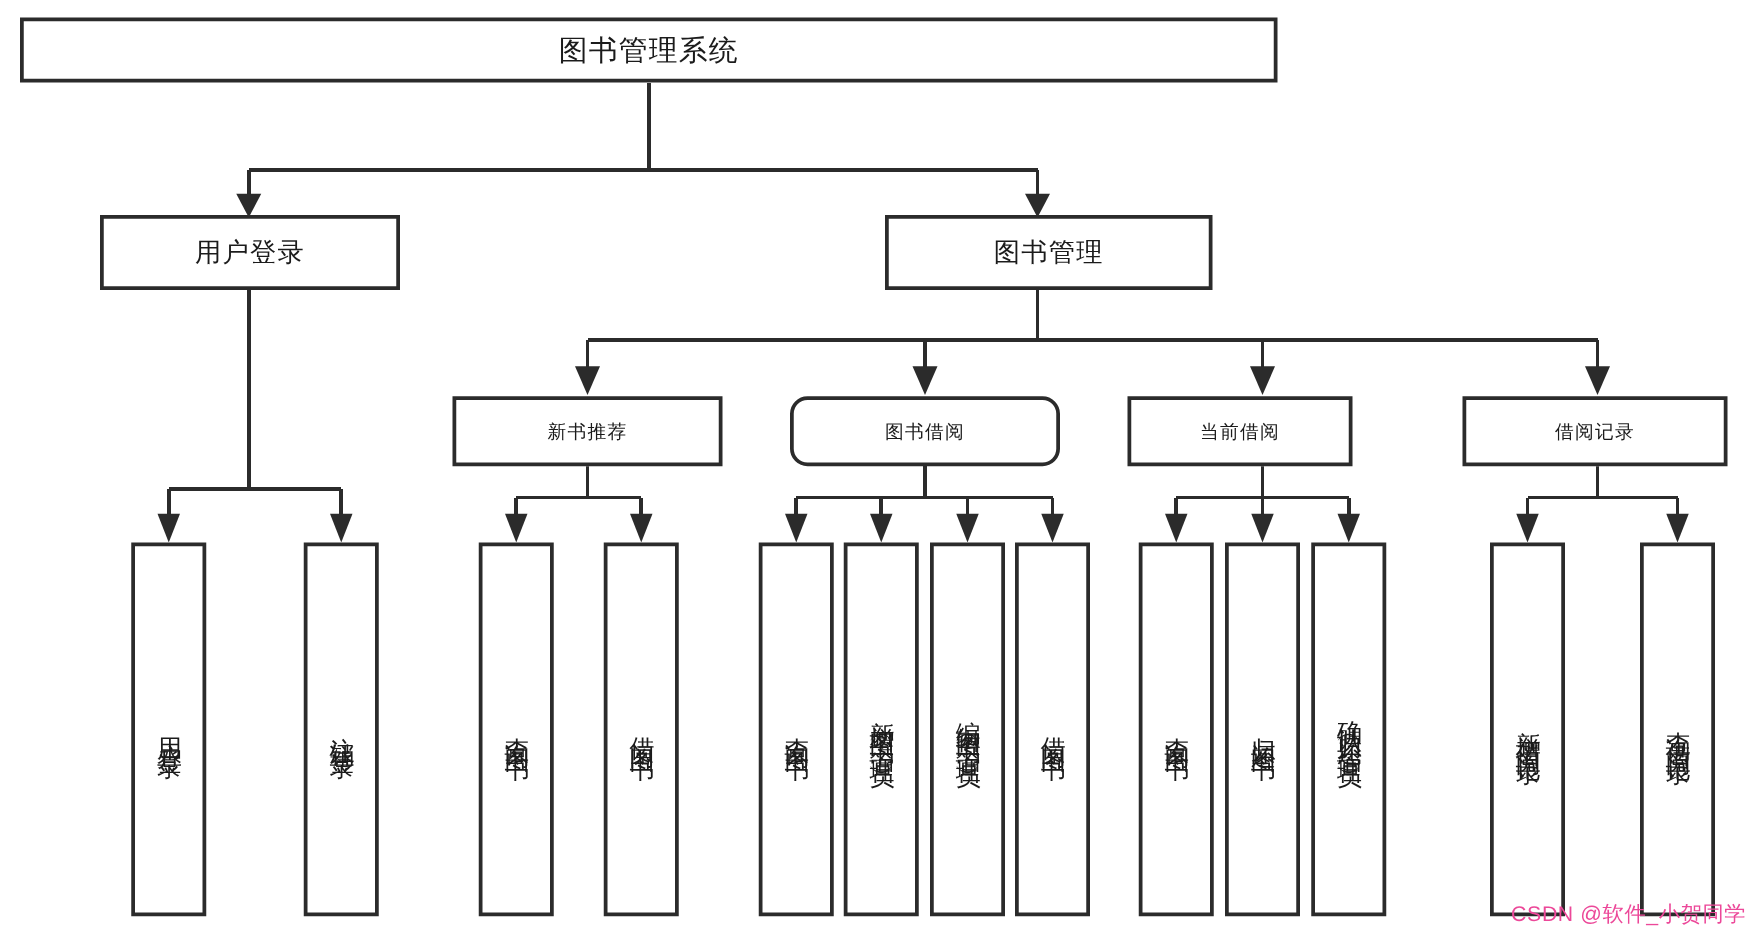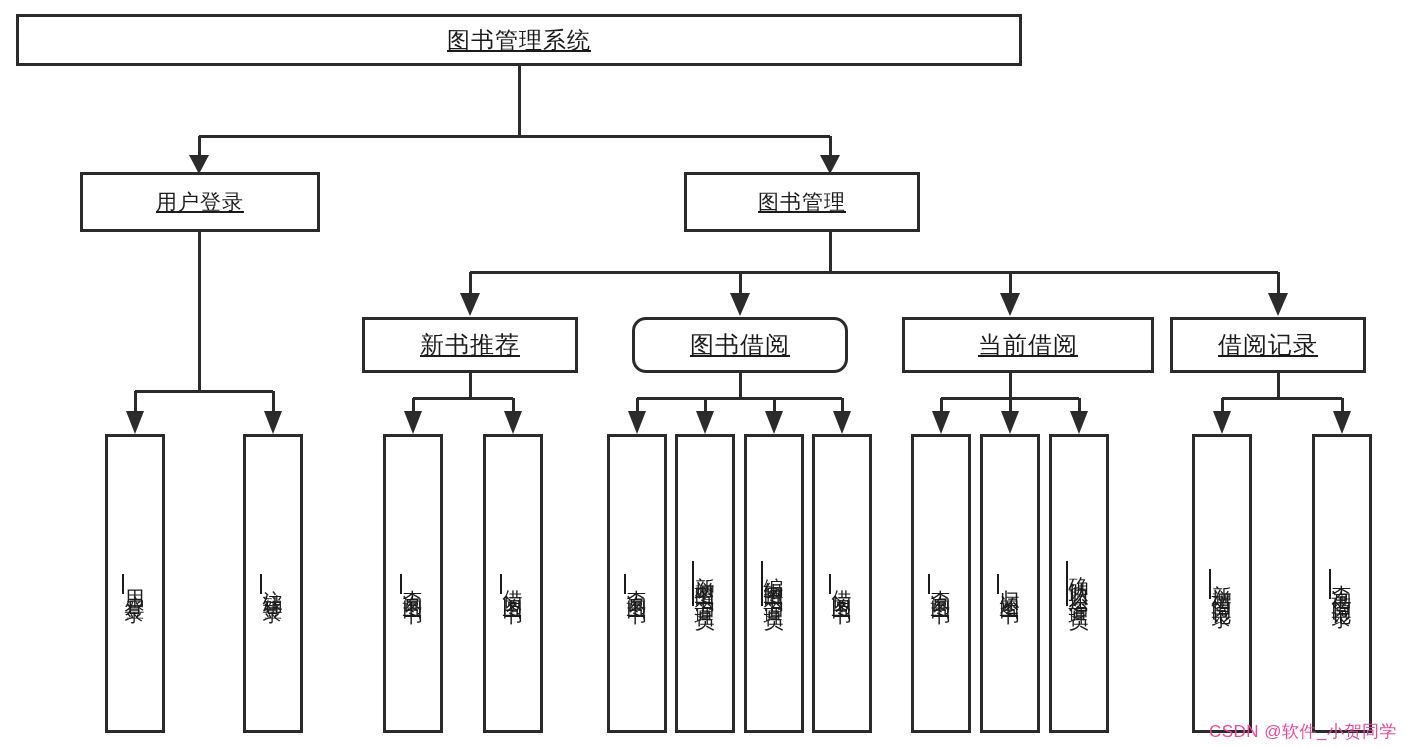--- a/index.html
+++ b/index.html
@@ -41,32 +41,31 @@
   .node {
     position: absolute;
     box-sizing: border-box;
     border: 3px solid #2b2b2b;
     background: #ffffff;
     display: flex;
     align-items: center;
     justify-content: center;
     text-align: center;
     color: #1b1b1b;
-    text-decoration: underline;
   }
   .node.root {
     font-size: 23px;
     letter-spacing: 1px;
   }
   .node.lvl2 {
     font-size: 21px;
     letter-spacing: 1px;
   }
   .node.lvl3 {
-    font-size: 24px;
+    font-size: 15px;
     letter-spacing: 1px;
   }
   
   .node.leaf {
     font-size: 20px;
     align-items: center;
     justify-content: center;
     padding: 4px 2px;
   }
   .node.leaf .vtext {
@@ -158,37 +157,37 @@
   </svg>
 
   <div class="node root" style="left:16px; top:14px; width:1006px; height:52px;">
     <span>图书管理系统</span>
   </div>
 
   <div class="node lvl2" style="left:80px; top:172px; width:240px; height:60px;">
     <span>用户登录</span>
   </div>
 
-  <div class="node lvl2" style="left:684px; top:172px; width:236px; height:60px;">
+  <div class="node lvl2" style="left:708px; top:172px; width:262px; height:60px;">
     <span>图书管理</span>
   </div>
 
   <div class="node lvl3" style="left:362px; top:317px; width:216px; height:56px;">
     <span>新书推荐</span>
   </div>
 
   <div class="node lvl3" style="left:632px; top:317px; width:216px; height:56px;border-radius:14px;">
     <span>图书借阅</span>
   </div>
 
-  <div class="node lvl3" style="left:902px; top:317px; width:252px; height:56px;">
+  <div class="node lvl3" style="left:902px; top:317px; width:180px; height:56px;">
     <span>当前借阅</span>
   </div>
 
-  <div class="node lvl3" style="left:1170px; top:317px; width:196px; height:56px;">
+  <div class="node lvl3" style="left:1170px; top:317px; width:212px; height:56px;">
     <span>借阅记录</span>
   </div>
 
   <div class="node leaf" style="left:105px; top:434px; width:60px; height:299px;">
     <span class="vtext">用户登录</span>
   </div>
 
   <div class="node leaf" style="left:243px; top:434px; width:60px; height:299px;">
     <span class="vtext">注销登录</span>
   </div>

